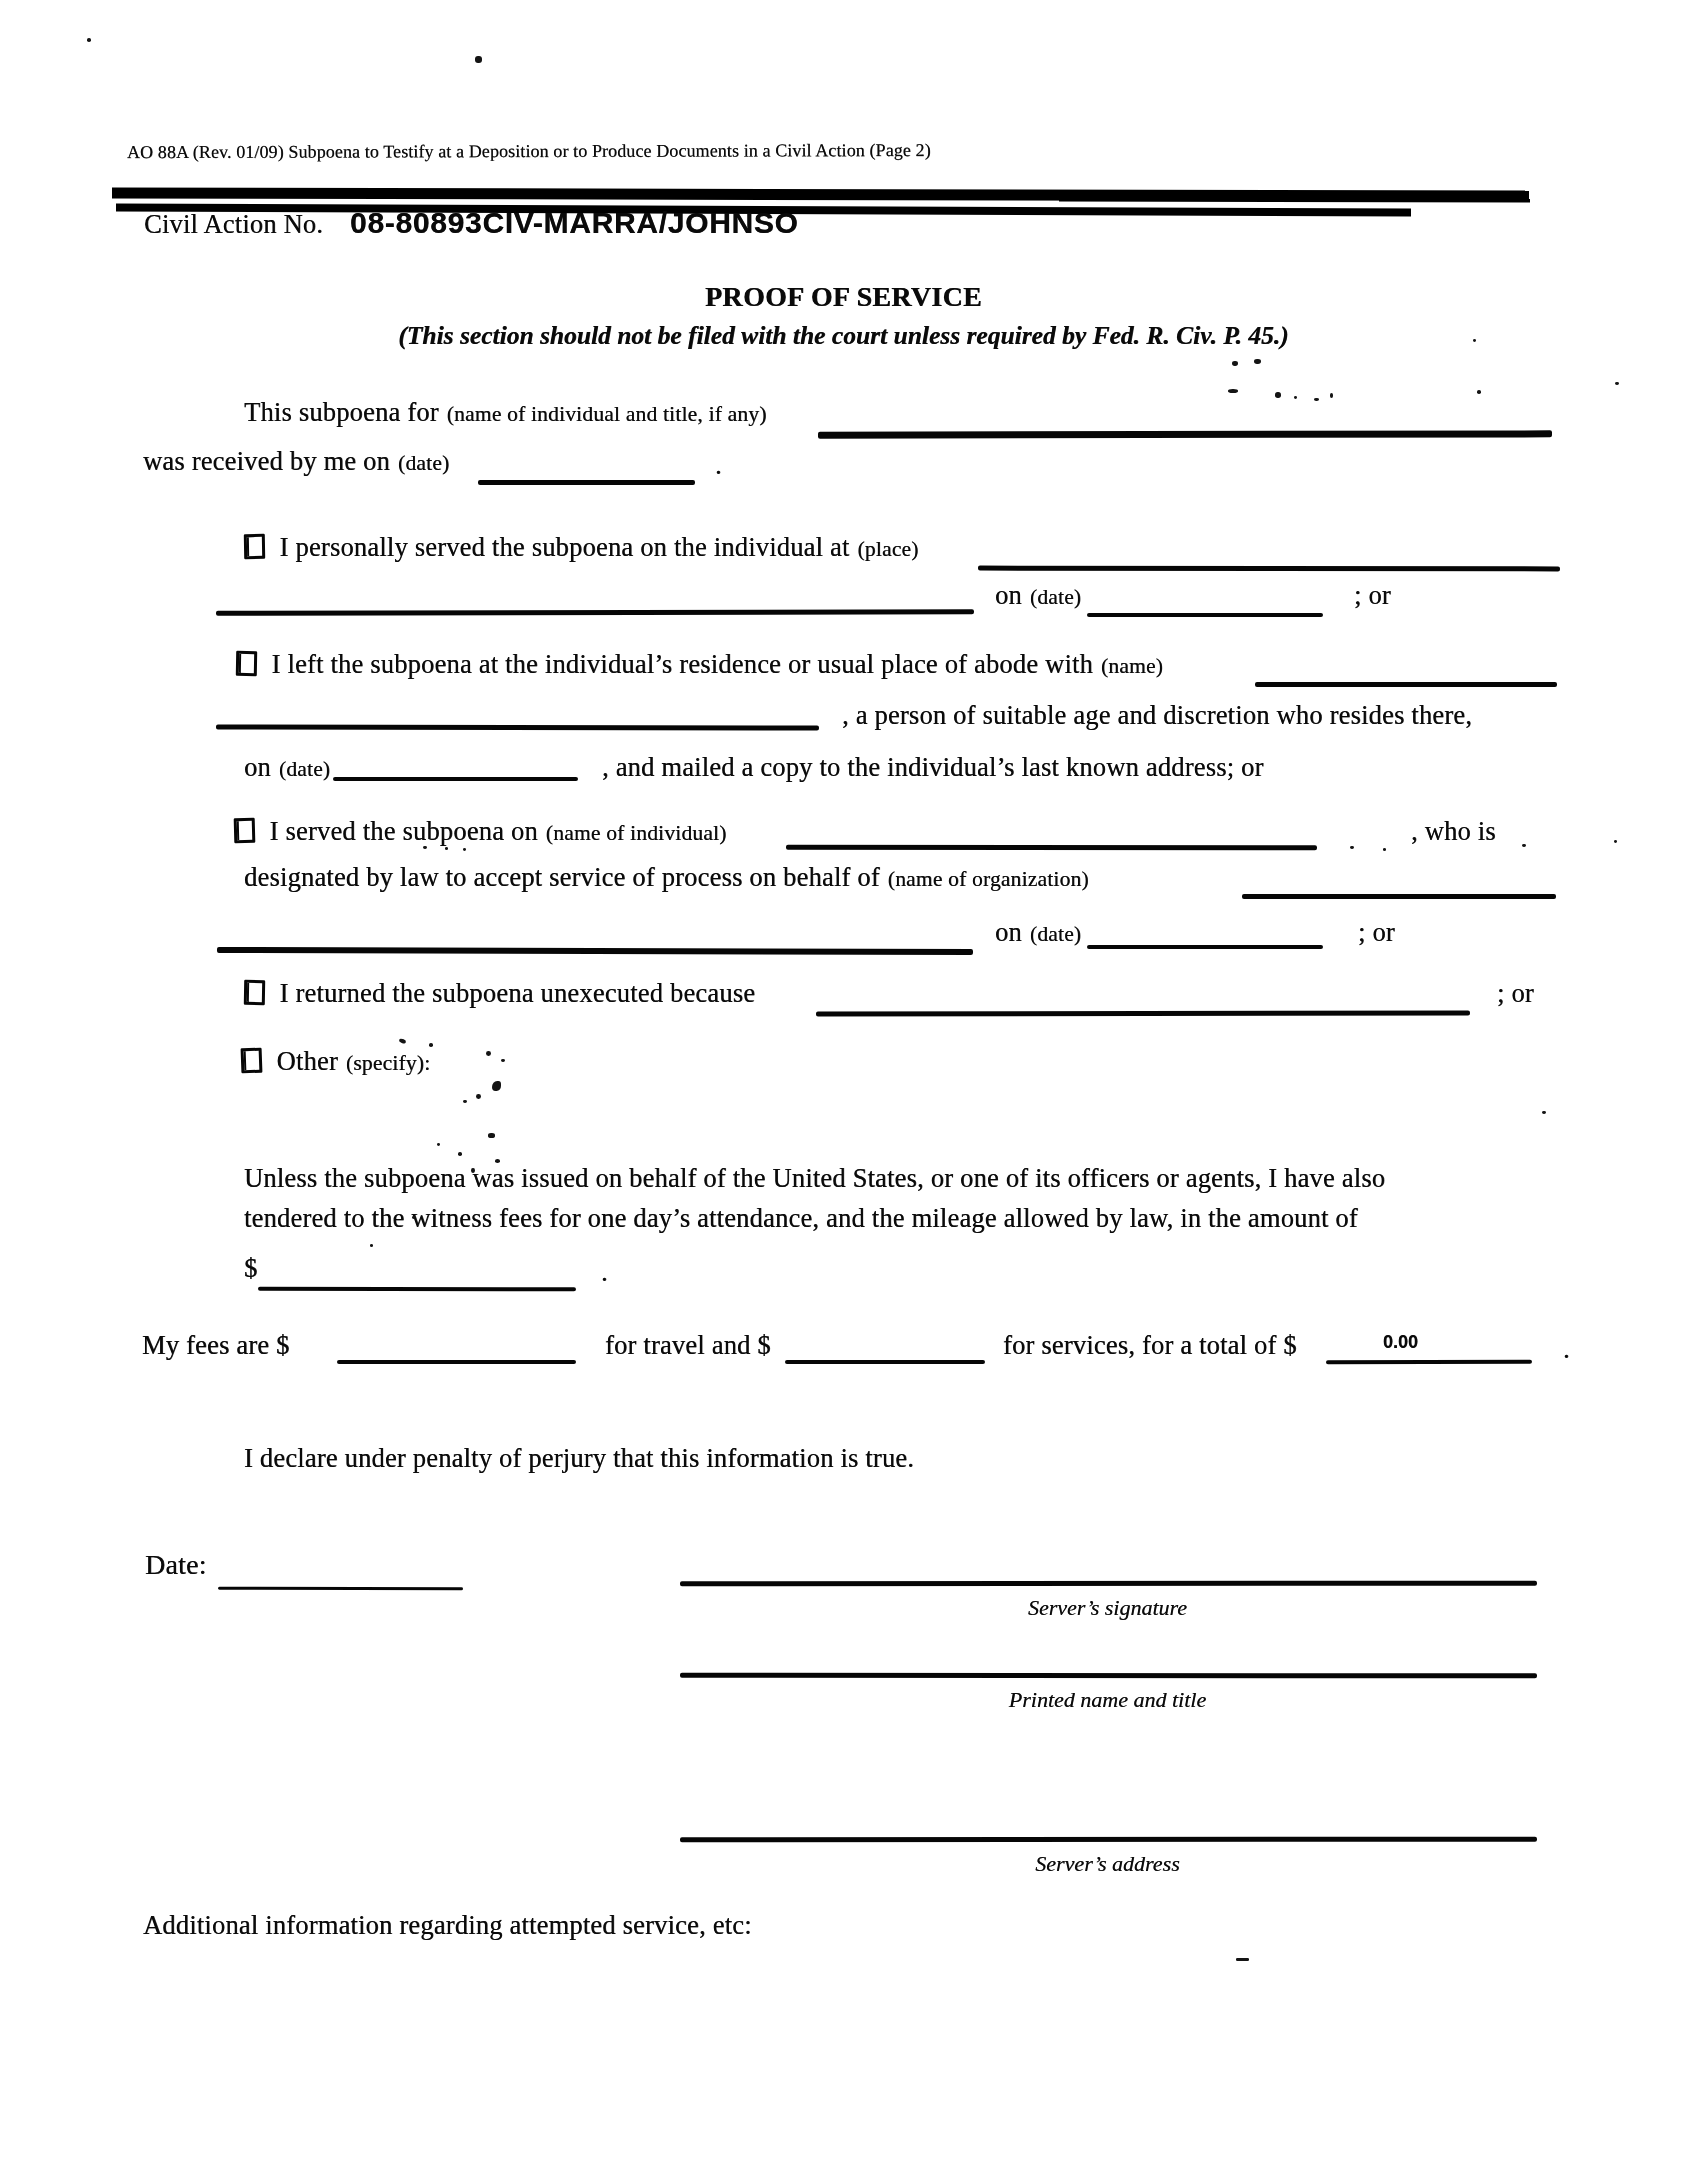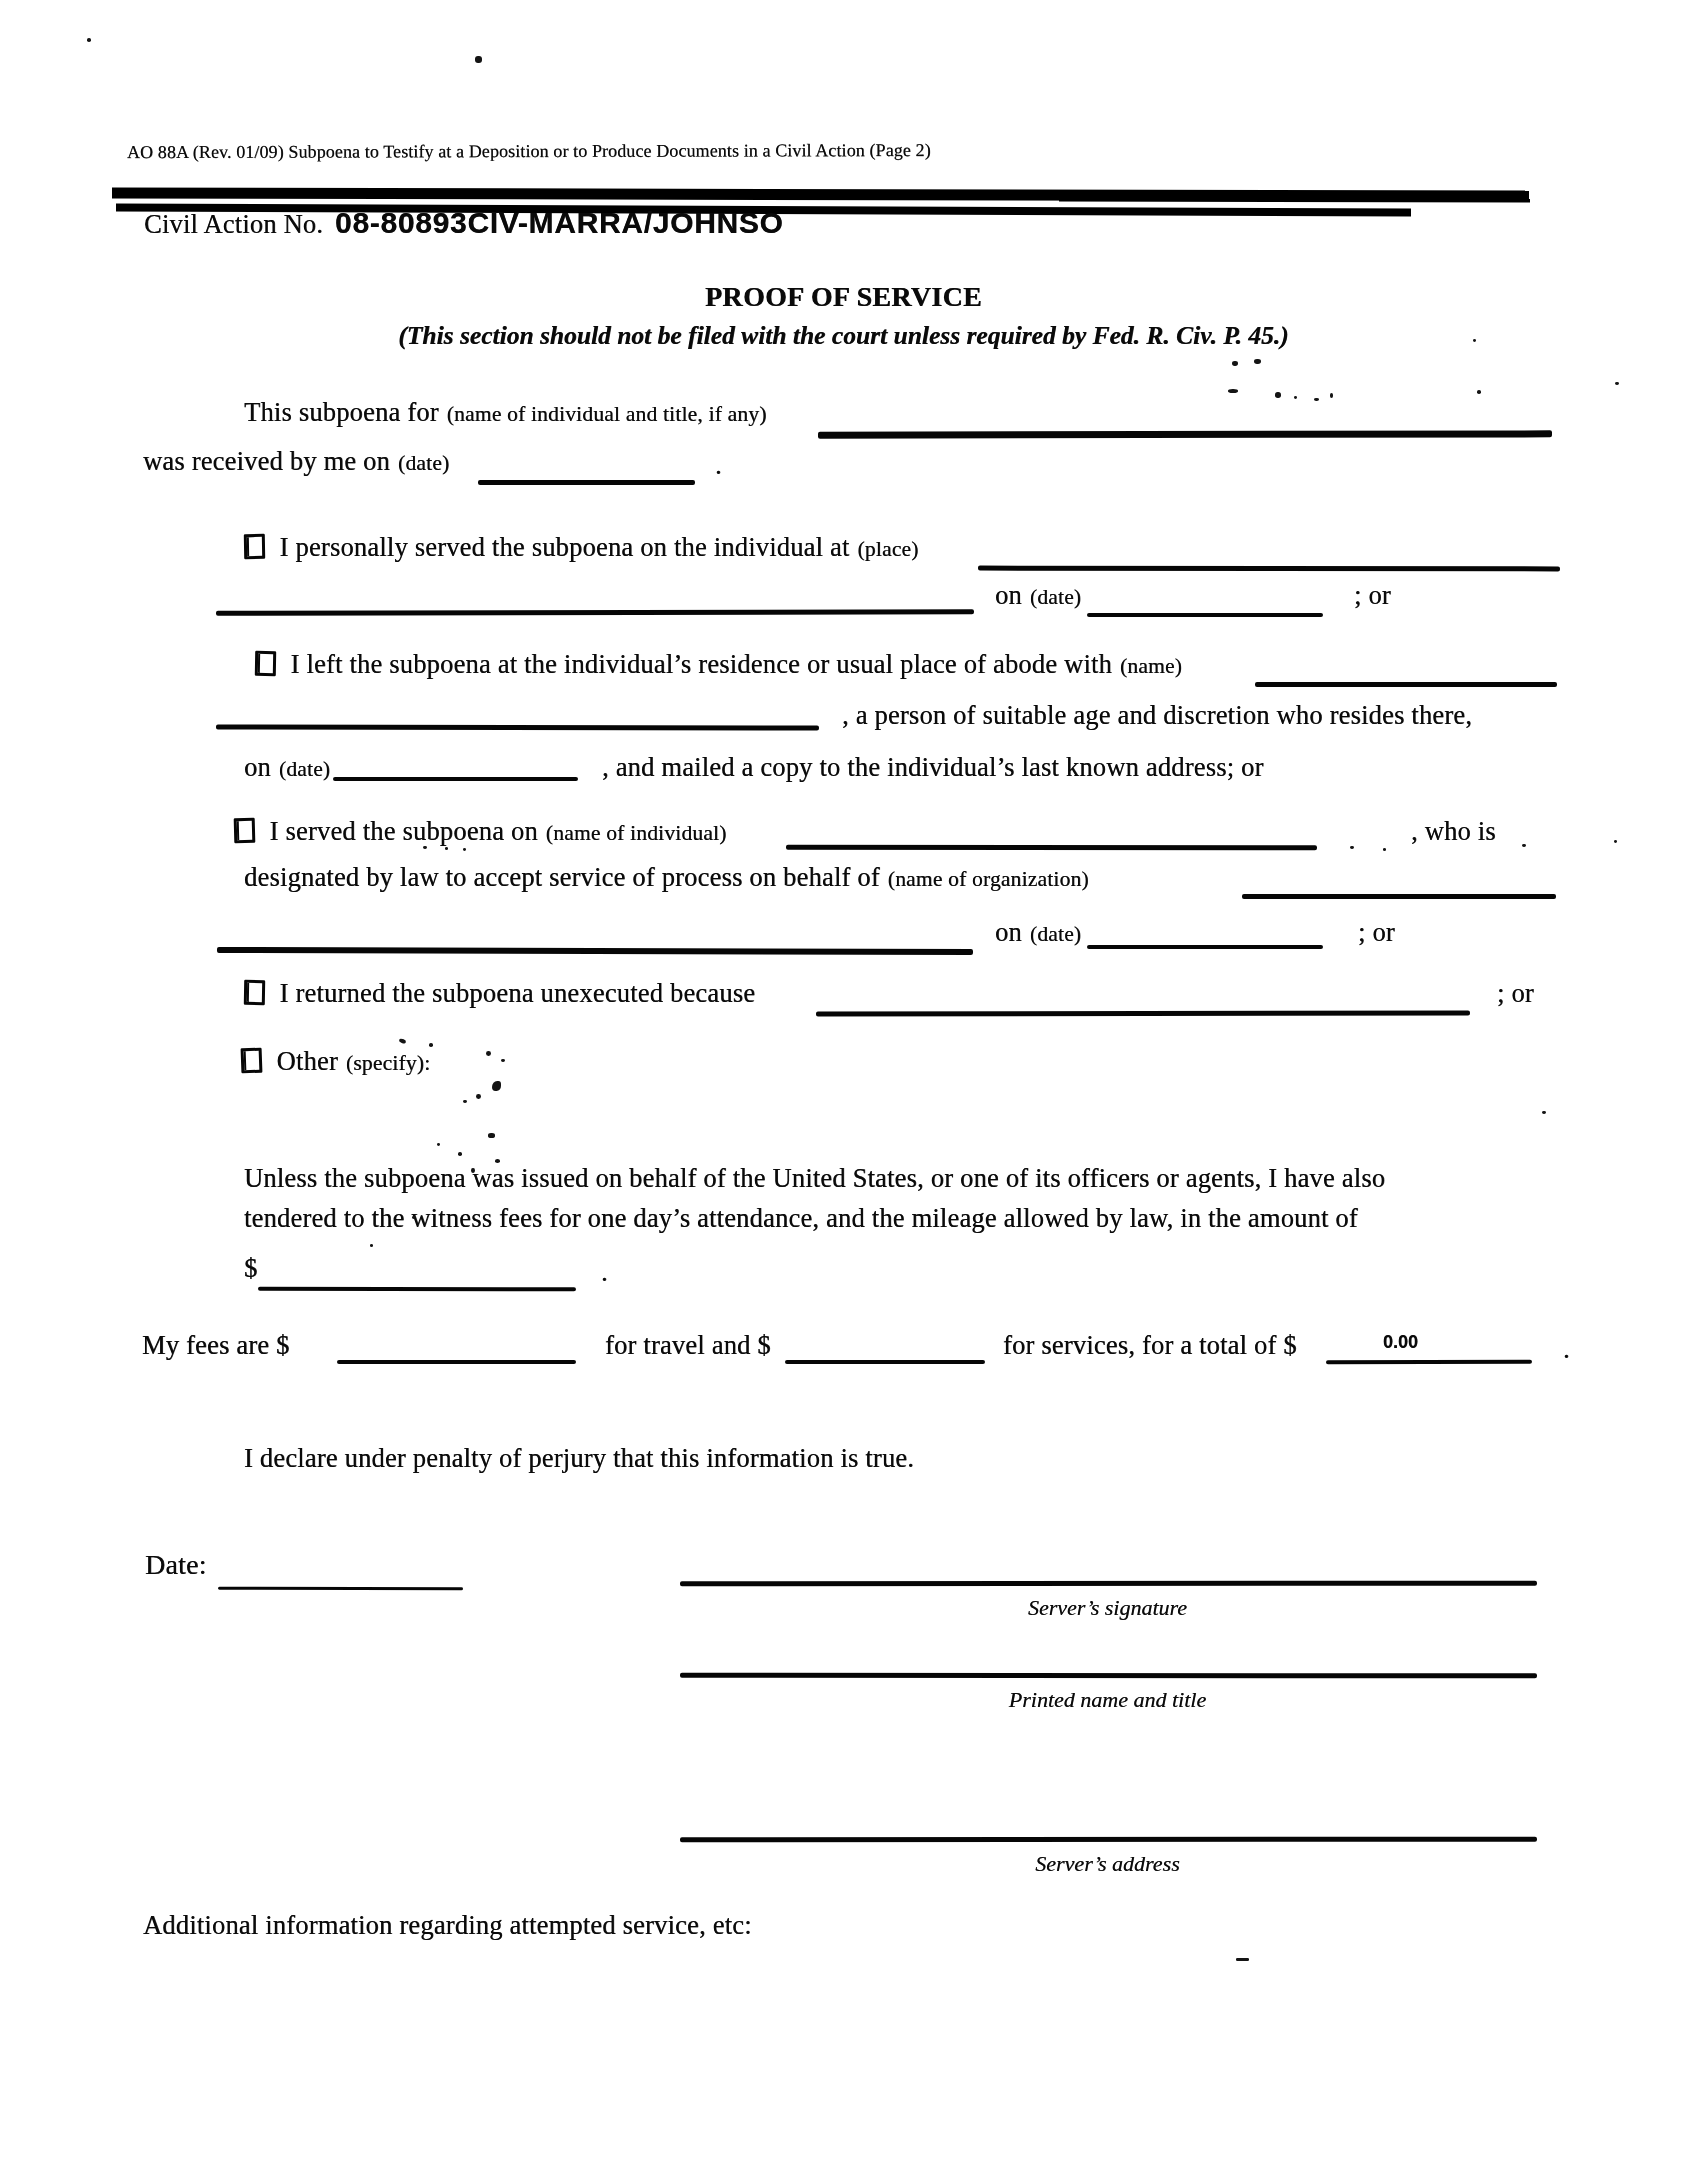--- a/index.html
+++ b/index.html
@@ -29,21 +29,21 @@
 <body>
 
 <div class="page">
 
   <div class="abs small" style="left:127px;top:141px;transform:rotate(-0.15deg);">AO 88A  (Rev. 01/09) Subpoena to Testify at a Deposition or to Produce Documents in a Civil Action (Page 2)</div>
   <div class="rule" style="left:112px;top:189px;width:1417px;height:10.6px;transform:rotate(0.12deg);"></div>
   <div class="rule" style="left:116px;top:206px;width:1295px;height:8px;transform:rotate(0.22deg);"></div>
   <div class="rule" style="left:1059px;top:198px;width:471px;height:4px;transform:rotate(0.1deg);"></div>
 
   <div class="abs t" style="left:128px;top:210px;">Civil Action No.</div>
-  <div class="abs caseno" style="left:335px;top:206px;">08-80893CIV-MARRA/JOHNSO</div>
+  <div class="abs caseno" style="left:350px;top:206px;">08-80893CIV-MARRA/JOHNSO</div>
 
   <div class="abs center title" style="top:281px;">PROOF OF SERVICE</div>
   <div class="abs center note" style="top:322px;">(This section should not be filed with the court unless required by Fed. R. Civ. P. 45.)</div>
 
   <div class="abs t" style="left:228px;top:398px;">
     <span>This subpoena for</span><span class="hint">(name of individual and title, if any)</span>
   </div>
   <div class="bl" style="left:818px;top:431px;width:734px;height:6.6px;transform:rotate(-0.1deg);"></div>
   <div class="abs t" style="left:127px;top:447px;">
     <span>was received by me on</span><span class="hint">(date)</span>
@@ -55,21 +55,21 @@
     <span class="cb" style="transform:rotate(-1deg);"></span><span>I personally served the subpoena on the individual at</span><span class="hint">(place)</span>
   </div>
   <div class="bl" style="left:978px;top:566px;width:582px;height:5.3px;transform:rotate(0.08deg);"></div>
   <div class="bl" style="left:216px;top:610px;width:758px;height:5.3px;transform:rotate(-0.12deg);"></div>
   <div class="abs t" style="left:979px;top:581px;">
     <span>on</span><span class="hint">(date)</span>
   </div>
   <div class="bl" style="left:1087px;top:613px;width:236px;height:4px;"></div>
   <div class="abs t" style="left:1338px;top:581px;">; or</div>
 
-  <div class="abs t" style="left:239px;top:650px;">
+  <div class="abs t" style="left:220px;top:650px;">
     <span class="cb" style="transform:rotate(1deg);"></span><span>I left the subpoena at the individual’s residence or usual place of abode with</span><span class="hint">(name)</span>
   </div>
   <div class="bl" style="left:1255px;top:682px;width:302px;height:4.6px;"></div>
   <div class="bl" style="left:216px;top:725px;width:603px;height:4.6px;transform:rotate(0.1deg);"></div>
   <div class="abs t" style="left:826px;top:701px;">, a person of suitable age and discretion who resides there,</div>
   <div class="abs t" style="left:228px;top:753px;">
     <span>on</span><span class="hint">(date)</span>
   </div>
   <div class="bl" style="left:333px;top:777px;width:245px;height:4px;"></div>
   <div class="abs t" style="left:586px;top:753px;">, and mailed a copy to the individual’s last known address; or</div>

